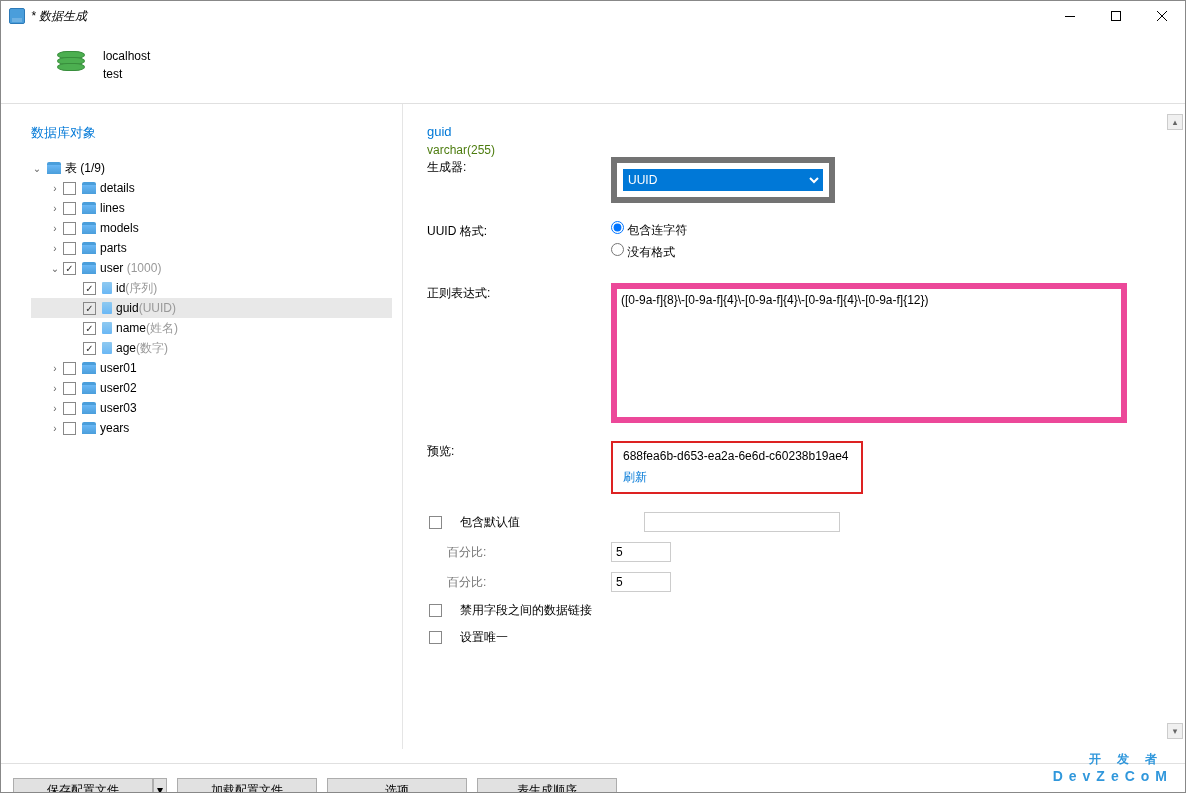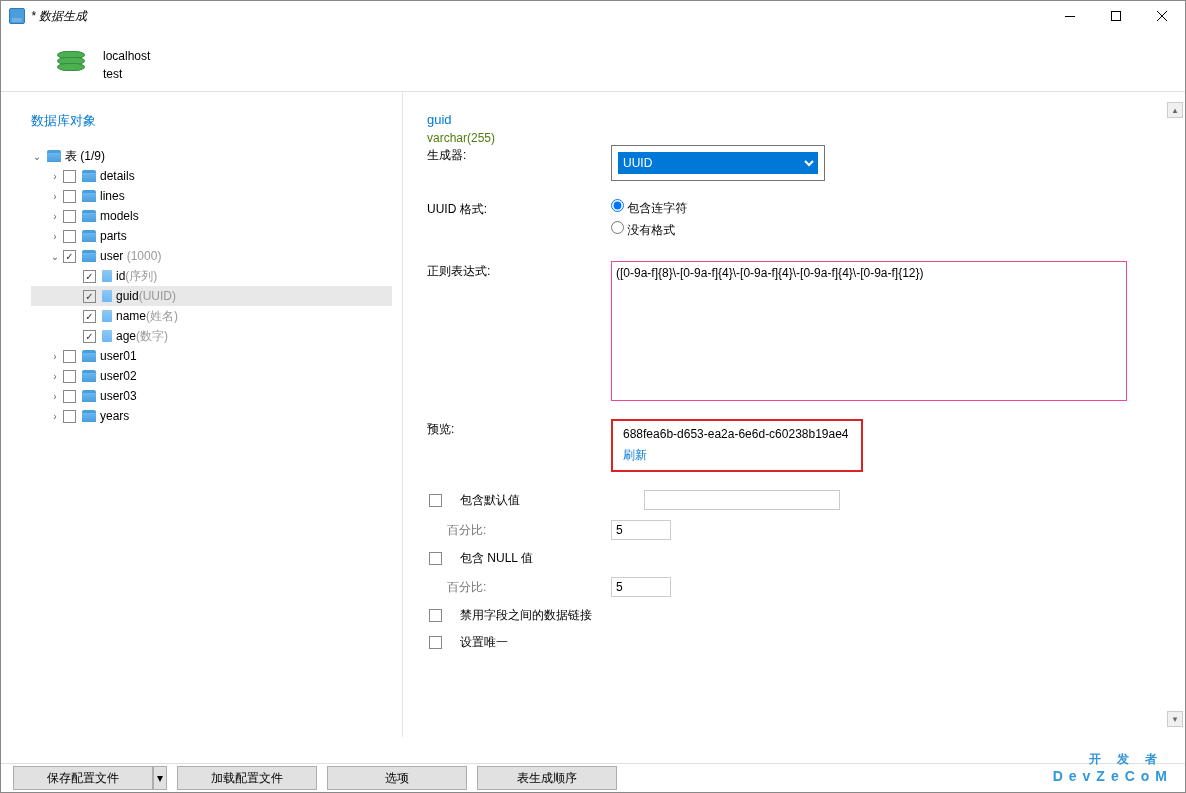--- a/index.html
+++ b/index.html
@@ -4,21 +4,21 @@
 <style>
 * { box-sizing: border-box; margin: 0; padding: 0; font-family: "Microsoft YaHei", "Segoe UI", sans-serif; font-size: 12px; }
 body { background: #fff; width: 1186px; height: 793px; border: 1px solid #888; position: relative; overflow: hidden; }
 .titlebar { height: 30px; display: flex; align-items: center; padding: 0 0 0 8px; }
 .titlebar .app-icon { width: 16px; height: 16px; background: #4a9edb; border: 1px solid #2d7ab8; border-radius: 2px; position: relative; margin-right: 6px; }
 .titlebar .app-icon::after { content:""; position:absolute; bottom:1px; left:2px; right:2px; height:4px; background:#fff3; }
 .title-text { font-size: 12px; color: #000; font-style: italic; }
 .win-controls { margin-left: auto; display: flex; }
 .win-btn { width: 46px; height: 30px; display: flex; align-items: center; justify-content: center; cursor: pointer; }
 
-.header { padding: 16px 30px 8px 56px; display:flex; align-items:center; gap:14px; border-bottom:1px solid #e0e0e0; }
+.header { padding: 16px 30px 20px 56px; display:flex; align-items:center; gap:14px; border-bottom:1px solid #e0e0e0; }
 .db-icon { width: 32px; height: 28px; }
 .db-icon div { width:28px; height:8px; background:#4caf50; border-radius:50%/70%; margin-top:-2px; border:1px solid #388e3c; }
 .db-icon div:first-child { margin-top:0; }
 .conn-info { line-height: 1.5; }
 
 .content { display: flex; height: calc(100% - 30px - 72px - 44px); }
 .left-panel { width: 402px; padding: 20px 10px 10px 30px; border-right:1px solid #e5e5e5; }
 .section-title { color: #0078d7; font-size: 13px; margin-bottom: 16px; }
 .tree { }
 .tree-node { display: flex; align-items: center; height: 20px; cursor: pointer; white-space: nowrap; }
@@ -28,35 +28,35 @@
 .col-icon { width: 10px; height: 12px; background: linear-gradient(#8fc9f0,#6ab7f5); border-radius:1px; margin: 0 4px; display:inline-block; }
 .checkbox { width: 13px; height: 13px; border: 1px solid #888; margin: 0 2px; display:inline-flex; align-items:center; justify-content:center; font-size:10px; color:#333; }
 .greyed { color: #999; }
 
 .right-panel { flex: 1; padding: 20px 10px 10px 24px; position: relative; overflow-y:auto; }
 .field-title { color: #0078d7; font-size: 13px; }
 .field-type { color: #4d7c0f; margin-top: 4px; }
 .form-row { display: flex; align-items: flex-start; margin-bottom: 18px; }
 .form-label { width: 184px; padding-top:2px; }
 .form-label.sub { color:#737373; padding-left:20px; }
-.highlight-red { border: 1px solid #737373; padding: 6px; display:inline-block; }
+.highlight-red { border: 6px solid #737373; padding: 6px; display:inline-block; }
 select { width: 200px; height: 22px; border: 1px solid #0078d7; background:#fff; }
 .radio-group label { display:block; margin-bottom:4px; }
-textarea { width: 516px; height: 140px; border:1px solid #ec4899; padding:4px; resize:none; font-family:inherit; }
+textarea { width: 516px; height: 140px; border:6px solid #ec4899; padding:4px; resize:none; font-family:inherit; }
 .preview-box { border: 2px solid #d22; padding: 6px 10px; display:inline-block; min-width:252px; }
 .link { color:#0078d7; cursor:pointer; display:inline-block; margin-top:6px; }
 input[type=text].small { width:60px; height:20px; border:1px solid #ccc; padding:0 4px; }
 input[type=text].med { width:196px; height:20px; border:1px solid #ccc; padding:0 4px; }
 .check-row { display:flex; align-items:center; gap:16px; margin-bottom:10px; }
 .scrollbar-stub { position:absolute; right:2px; top:10px; bottom:10px; width:16px; }
 .scroll-arrow { width:16px; height:16px; background:#f0f0f0; border:1px solid #ccc; font-size:9px; text-align:center; line-height:14px; color:#666; position:absolute; }
 .scroll-arrow.up { top:0; }
 .scroll-arrow.down { bottom:0; }
 
-.footer { position:absolute; bottom:0; left:0; right:0; height:28px; border-top:1px solid #e0e0e0; display:flex; align-items:center; padding:14px 12px; gap:10px; background:#fff; }
+.footer { position:absolute; bottom:0; left:0; right:0; height:28px; border-top:1px solid #e0e0e0; display:flex; padding:14px 12px; gap:10px; background:#fff; }
 .footer button { height:24px; padding:0 24px; border:1px solid #adadad; background:#e1e1e1; cursor:pointer; min-width:140px; }
 .footer .drop-btn { min-width:14px; padding:0 2px; margin-left:-10px; }
 .watermark { position:absolute; right:12px; bottom:22px; font-size:28px; color:#1a8cd8; font-weight:700; letter-spacing:16px; opacity:0.9; pointer-events:none; font-family:"Microsoft YaHei"; }
 .watermark .sub { position:absolute; right:0; top:30px; font-size:14px; letter-spacing:6px; color:#1a8cd8; }
 </style>
 </head>
 <body>
 
 <div class="titlebar">
   <span class="app-icon"></span>
@@ -227,24 +227,20 @@
     <div class="check-row">
       <span class="checkbox"></span>
       <span>包含默认值</span>
       <input type="text" class="med" style="margin-left: 108px;">
     </div>
     <div class="form-row" style="margin-bottom:10px">
       <div class="form-label sub">百分比:</div>
       <input type="text" class="small" value="5" style="">
     </div>
 
-    <div class="check-row">
-      <span class="checkbox"></span>
-      <span>包含 NULL 值</span>
-    </div>
     <div class="form-row" style="margin-bottom:10px">
       <div class="form-label sub">百分比:</div>
       <input type="text" class="small" value="5" style="">
     </div>
 
     <div class="check-row">
       <span class="checkbox"></span>
       <span>禁用字段之间的数据链接</span>
     </div>
     <div class="check-row">

